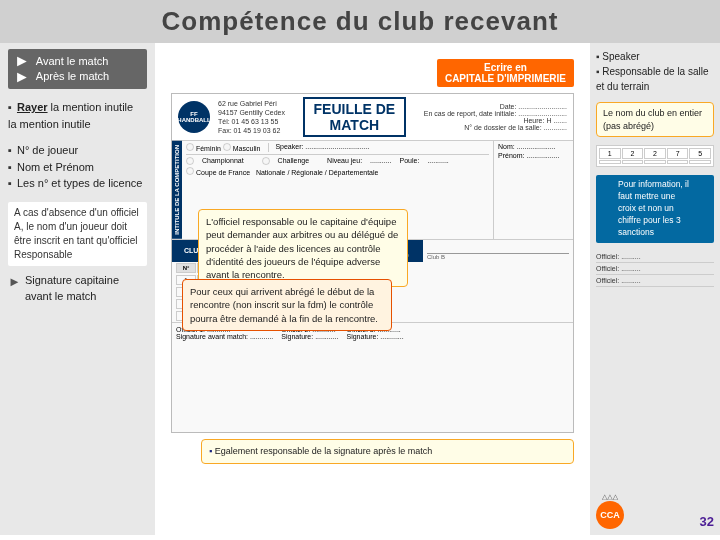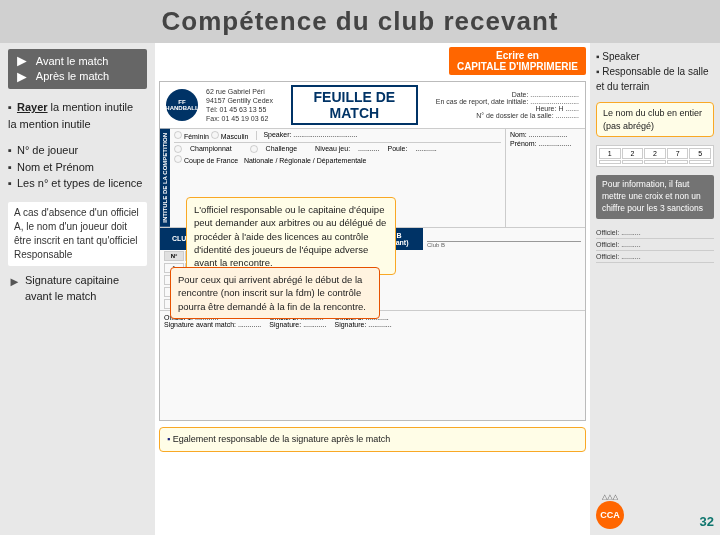--- a/index.html
+++ b/index.html
@@ -96,21 +96,21 @@
     .sig-arrow {
       color: #555;
       font-size: 13px;
     }
 
     
     #center {
       flex: 1;
       display: flex;
       flex-direction: column;
-      padding: 4px;
+      padding: 16px;
       gap: 4px;
       overflow: hidden;
     }
 
     
     #top-row {
       display: flex;
       justify-content: flex-end;
       margin-bottom: 2px;
     }
@@ -220,51 +220,52 @@
       background: #fffde7;
       border: 1.5px solid #f9a825;
       border-radius: 4px;
       padding: 4px 6px;
       font-size: 9px;
       color: #222;
       line-height: 1.4;
     }
 
     .right-orange {
-      background: #737373;
+      background: #0369a1;
       color: #fff;
       font-size: 8.5px;
-      padding: 4px 6px;
+      padding: 4px 22px;
       border-radius: 2px;
       line-height: 1.4;
     }
 
     .page-num {
       text-align: right;
       font-size: 13px;
       font-weight: bold;
-      color: #0f766e;
+      color: #4c1d95;
       margin-top: auto;
     }
 
     
     #center-callouts {
       display: flex;
       gap: 6px;
       margin-top: 2px;
     }
     .bottom-callout {
       background: #fffde7;
       border: 1.5px solid #f9a825;
       border-radius: 4px;
       padding: 5px 7px;
       font-size: 9px;
       color: #222;
       line-height: 1.4;
       flex: 1;
+      margin-left: 30px;
     }
     .bottom-callout .bullet {
       color: #1a237e;
       font-weight: bold;
     }
     .bottom-callout-red {
       background: #fff9c4;
       border-color: #f57f17;
       font-size: 9px;
     }

